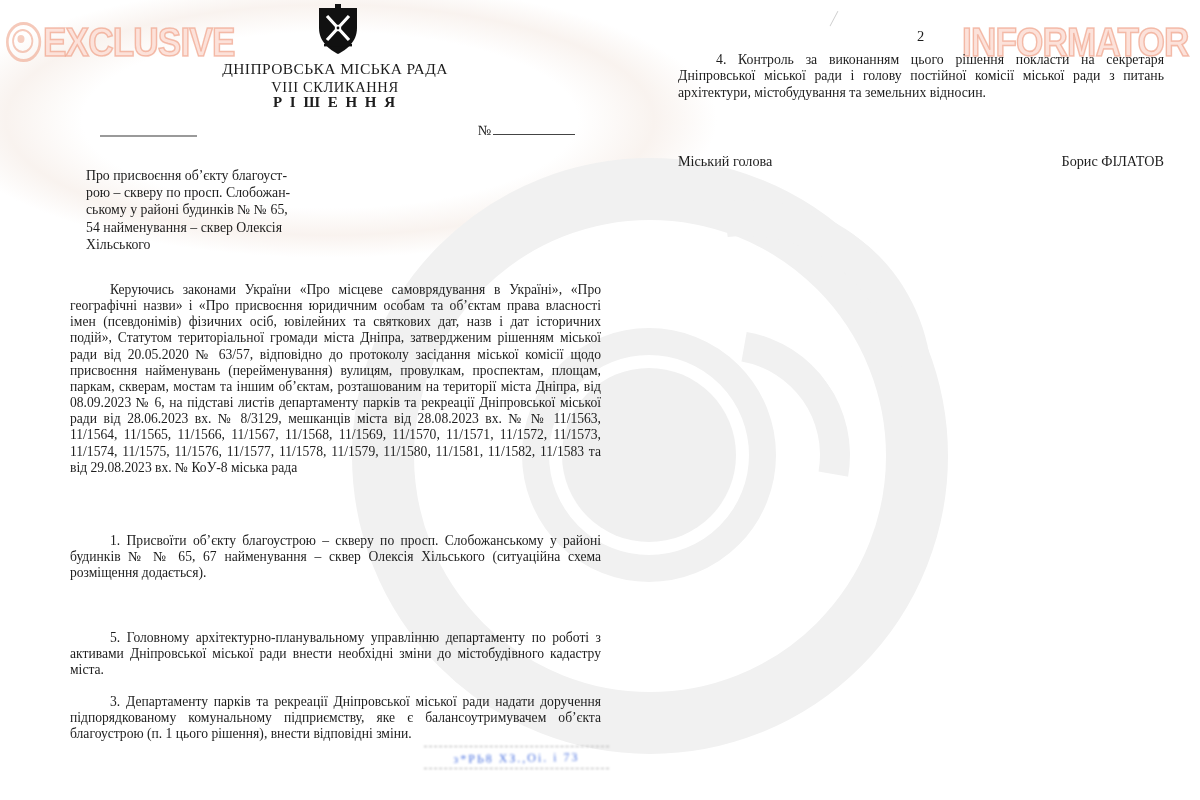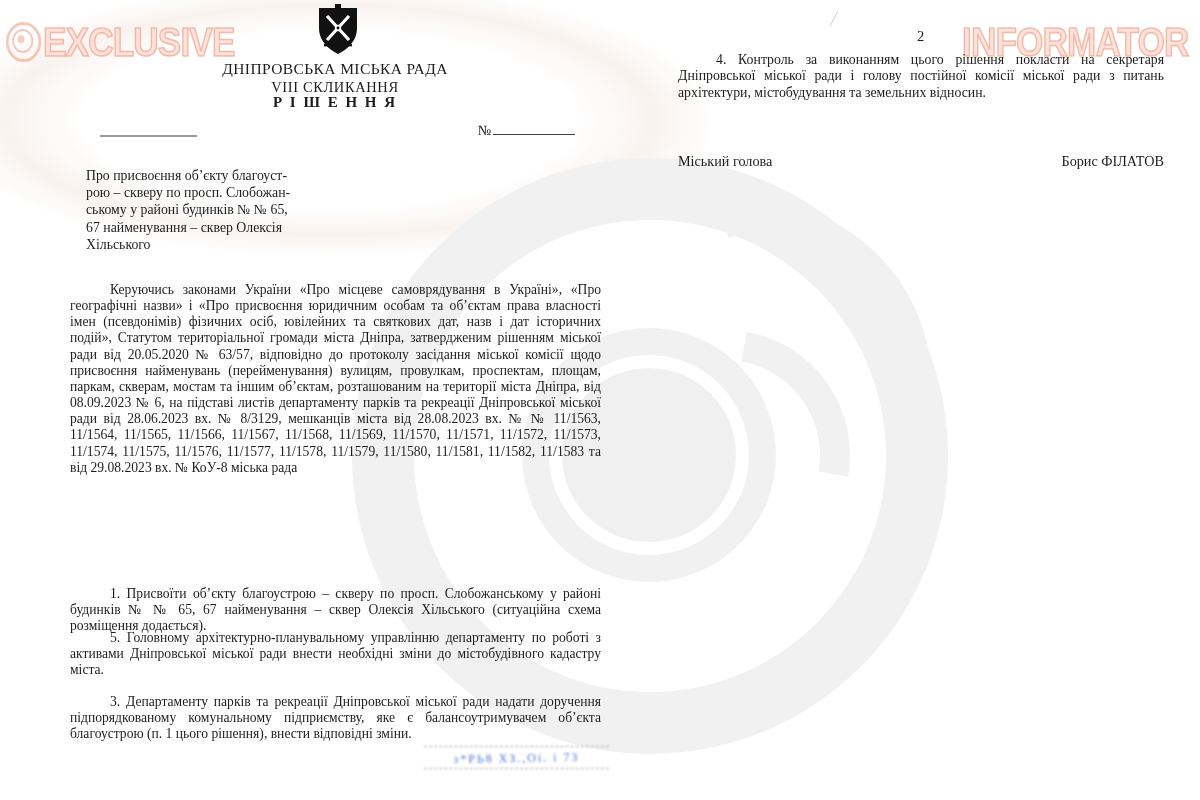--- a/index.html
+++ b/index.html
@@ -37,21 +37,21 @@
   .org{top:60px;font-size:15.5px;letter-spacing:0.4px;}
   .conv{top:79px;font-size:14.5px;letter-spacing:0.6px;}
   .dtype{top:94px;font-size:15px;font-weight:bold;letter-spacing:2px;}
   .dateline{left:100px;top:135px;width:97px;border-top:2px solid #9a9a9a;height:0;}
   .numline{left:478px;top:122px;font-size:14px;}
   .numline .rule{display:inline-block;width:82px;border-bottom:1.3px solid #444;height:12px;margin-left:2px;}
   .subject{left:86px;top:167px;width:256px;font-size:13.8px;line-height:17.2px;white-space:pre-line;text-align:justify;}
   .preamble{left:70px;top:282px;width:531px;font-size:13.6px;line-height:16.15px;text-align:justify;text-indent:40px;}
   .resolved{left:70px;top:540px;width:531px;text-align:center;font-size:14.5px;letter-spacing:1px;}
   .item{left:70px;width:531px;font-size:13.6px;line-height:16.15px;text-align:justify;text-indent:40px;}
-  .item1{top:586px;font-family:Liberation Serif, serif;} .item2{top:630px;} .item3{top:694px;}
+  .item1{top:533px;font-family:Liberation Serif, serif;} .item2{top:630px;} .item3{top:694px;}
   .stamp{left:424px;top:744px;width:185px;color:#1d4ed8;filter:blur(0.8px);font-size:12px;text-align:center;}
   .stamp .l{border-top:1px dashed #aaa;height:2px;margin:2px 0;}
   .stamp .t{letter-spacing:2px;transform:rotate(-1deg);opacity:0.8;}
   .pagenum{left:678px;top:28px;width:485px;text-align:center;font-size:14.5px;}
   .item4{left:678px;top:52px;width:486px;font-size:13.8px;line-height:16.3px;text-align:justify;text-indent:38px;}
   .sigrow{left:678px;top:153px;width:486px;display:flex;justify-content:space-between;font-size:14.2px;}
   .penmark{left:833px;top:12px;width:8px;height:17px;border-left:1.4px solid #b9b9b9;transform:rotate(28deg);opacity:.7;}
 </style>
 </head>
 <body>
@@ -84,21 +84,21 @@
   <div class="doc hdr org">ДНІПРОВСЬКА МІСЬКА РАДА</div>
   <div class="doc hdr conv">VIII СКЛИКАННЯ</div>
   <div class="doc hdr dtype">Р І Ш Е Н Н Я</div>
 
   <div class="doc dateline"></div>
   <div class="doc numline"><span>№</span><span class="rule"></span></div>
 
   <div class="doc subject">Про присвоєння об’єкту благоуст-
 рою –  скверу по просп. Слобожан-
 ському у районі будинків № № 65,
-67 найменування – сквер Олексія
+54 найменування – сквер Олексія
 Хільського</div>
 
   <div class="doc preamble">Керуючись законами України «Про місцеве самоврядування в Україні», «Про географічні назви» і «Про присвоєння юридичним особам та об’єктам права власності імен (псевдонімів) фізичних осіб, ювілейних та святкових дат, назв і дат історичних подій», Статутом територіальної громади міста Дніпра, затвердженим рішенням міської ради від 20.05.2020 № 63/57, відповідно до протоколу засідання міської комісії щодо присвоєння найменувань (перейменування) вулицям, провулкам, проспектам, площам, паркам, скверам, мостам та іншим об’єктам, розташованим на території міста Дніпра, від 08.09.2023 № 6, на підставі листів департаменту парків та рекреації Дніпровської міської ради від 28.06.2023 вх. № 8/3129, мешканців міста від 28.08.2023 вх. № № 11/1563, 11/1564, 11/1565, 11/1566, 11/1567, 11/1568, 11/1569, 11/1570, 11/1571, 11/1572, 11/1573, 11/1574, 11/1575, 11/1576, 11/1577, 11/1578, 11/1579, 11/1580, 11/1581, 11/1582, 11/1583 та від 29.08.2023 вх. № КоУ-8 міська рада</div>
 
 
   <div class="doc item item1">1. Присвоїти об’єкту благоустрою – скверу по просп. Слобожанському у районі будинків № № 65, 67 найменування – сквер Олексія Хільського (ситуаційна схема розміщення додається).</div>
   <div class="doc item item2">5. Головному архітектурно-планувальному управлінню департаменту по роботі з активами Дніпровської міської ради внести необхідні зміни до містобудівного кадастру міста.</div>
   <div class="doc item item3">3. Департаменту парків та рекреації Дніпровської міської ради надати доручення підпорядкованому комунальному підприємству, яке є балансоутримувачем об’єкта благоустрою (п. 1 цього рішення), внести відповідні зміни.</div>
 
   <div class="doc stamp">

